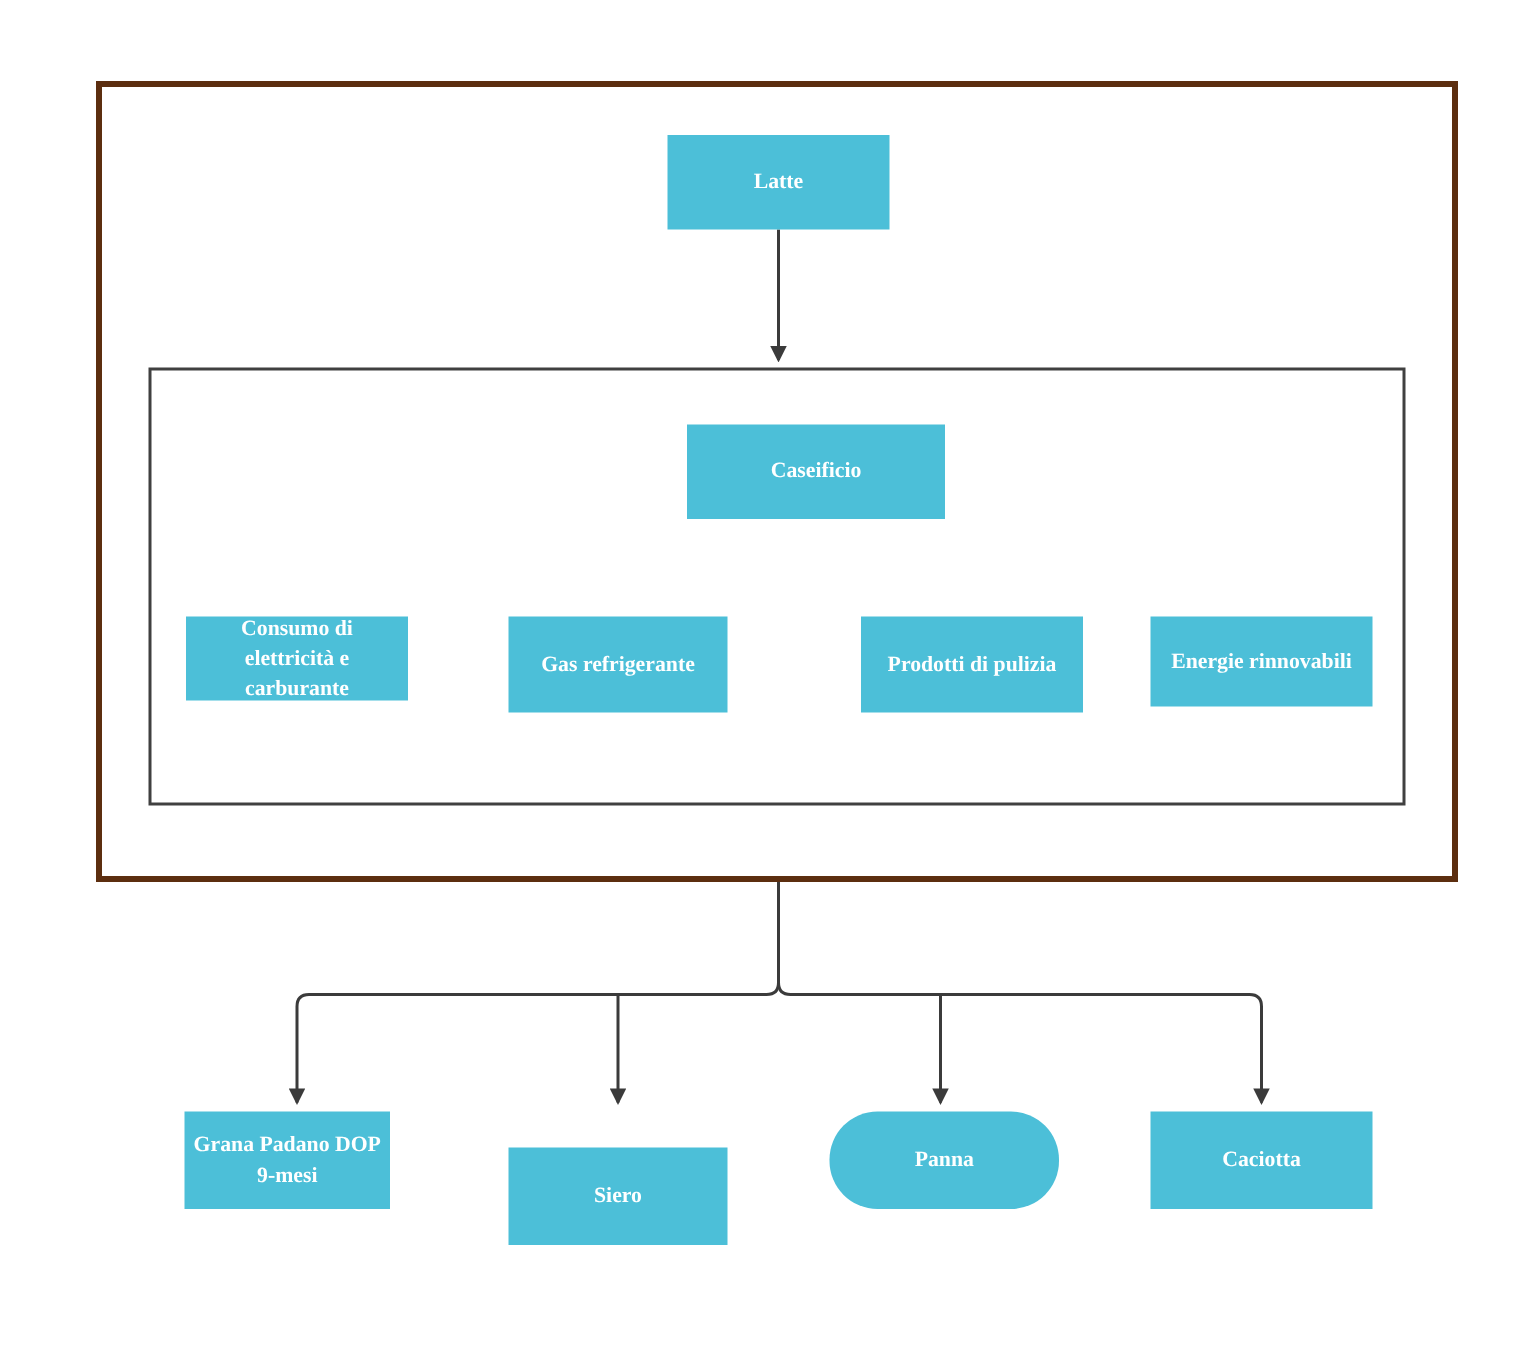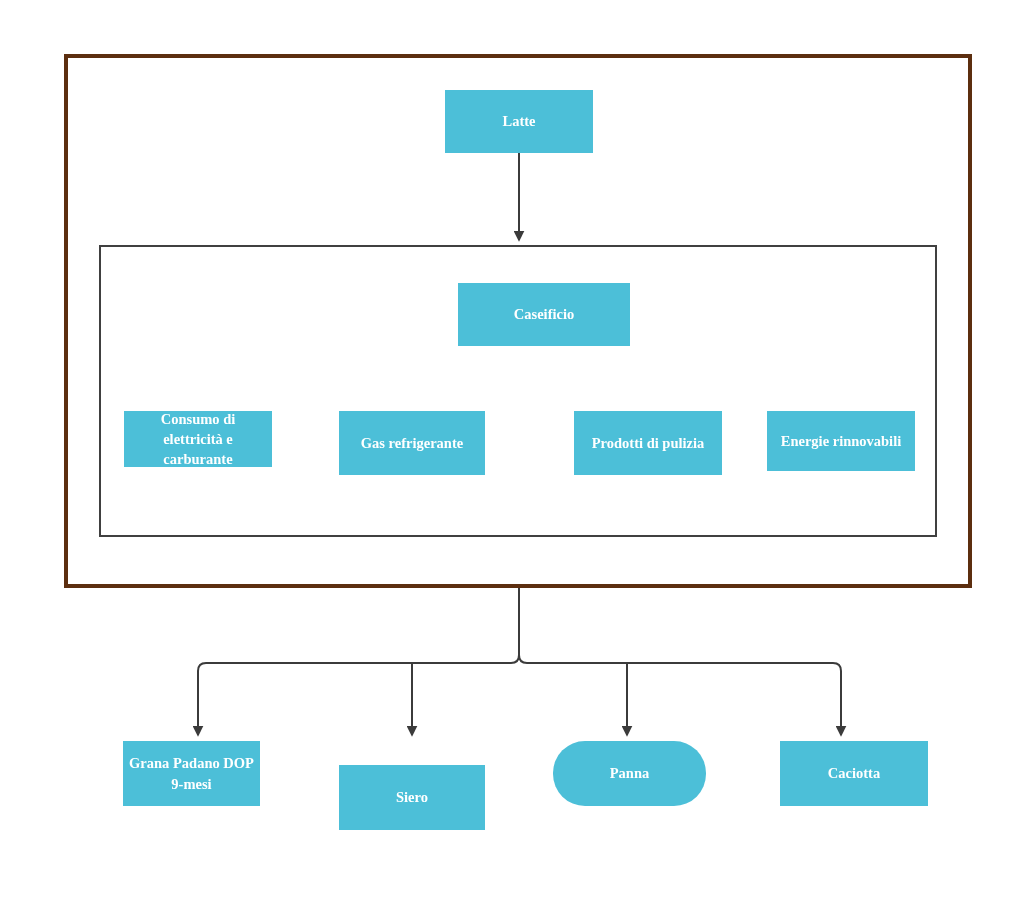--- a/index.html
+++ b/index.html
@@ -62,21 +62,21 @@
   }
   .node-latte      { left: 445px; top:  90px; width: 148px; height: 63px; }
   .node-caseificio { left: 446px; top: 283px; width: 172px; height: 63px; margin-left: 12px; }
   .node-input-0    { left: 124px; top: 411px; width: 148px; height: 56px; }
   .node-input-1    { left: 339px; top: 411px; width: 146px; height: 64px; }
   .node-input-2    { left: 553px; top: 411px; width: 148px; height: 64px; margin-left: 21px; }
   .node-input-3    { left: 767px; top: 411px; width: 148px; height: 60px; }
   .node-output-0   { left: 123px; top: 741px; width: 137px; height: 65px; }
   .node-output-1   { left: 339px; top: 765px; width: 146px; height: 65px; }
   .node-output-2   { left: 553px; top: 741px; width: 153px; height: 65px; border-radius: 32px; }
-  .node-output-3   { left: 767px; top: 741px; width: 148px; height: 65px; margin-left: 13px; }
+  .node-output-3   { left: 767px; top: 741px; width: 148px; height: 65px; }
 </style>
 </head>
 <body>
 
 <div class="canvas">
 
   <div class="outer-box"></div>
 
   <div class="inner-box"></div>
 

